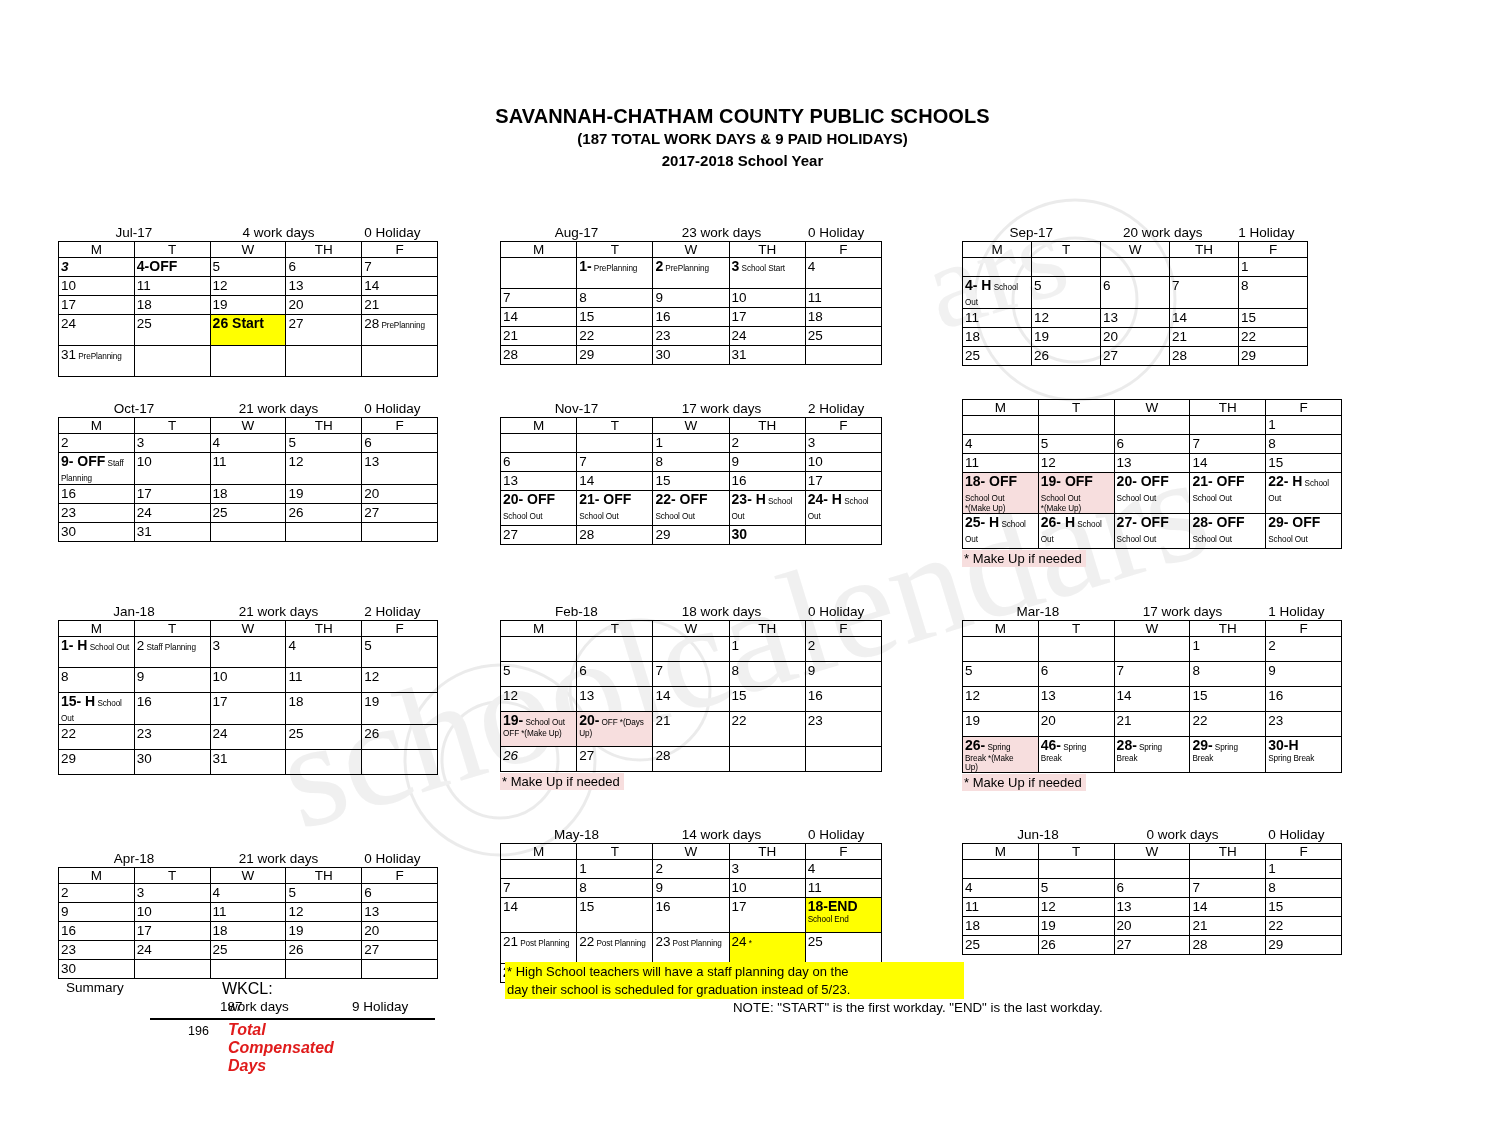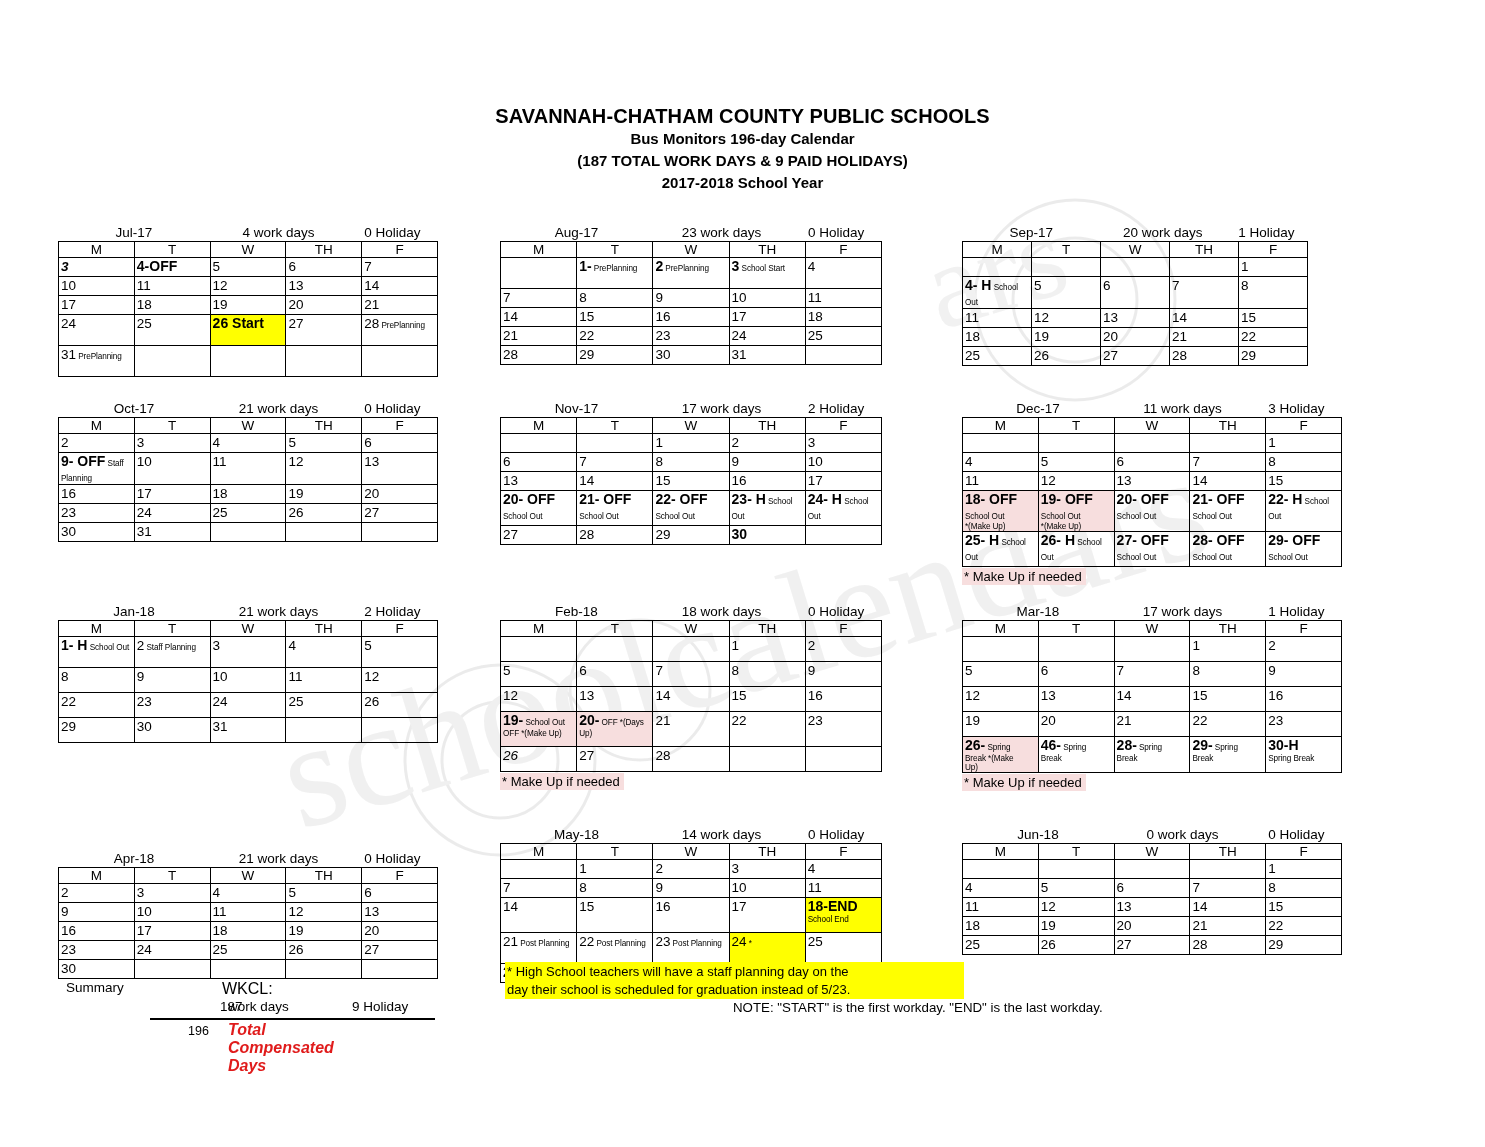--- a/index.html
+++ b/index.html
@@ -135,21 +135,20 @@
       </g>
       <text x="300" y="830" font-family="Liberation Serif, serif" font-size="150" fill="#e2e2e2" transform="rotate(-17 300 830)">schoolcalendars</text>
       <text x="940" y="330" font-family="Liberation Serif, serif" font-size="120" fill="#e4e4e4" transform="rotate(-17 940 330)">ars</text>
     </svg>
   </div>
 
   <div class="content">
 
     <div class="title-block">
       <div class="t1">SAVANNAH-CHATHAM COUNTY PUBLIC SCHOOLS</div>
-      <div class="t2">Bus Monitors 196-day Calendar</div>
       <div class="t3">(187 TOTAL WORK DAYS &amp; 9 PAID HOLIDAYS)</div>
       <div class="t4">2017-2018 School Year</div>
     </div>
 
     <div class="months" id="months-root">
         <div class="month" style="left: 58px; top: 222px; width: 380px;">
           <div class="mhead">
             <div class="mname">Jul-17</div>
             <div class="mwork">4  work days</div>
             <div class="mhol">0  Holiday</div>
@@ -634,25 +633,21 @@
                   <span class="cellwrap"><span class="num">29</span></span>
                 </td>
                 <td class="day" style="height: 18px;">
                   <span class="cellwrap"><span class="num b">30</span></span>
                 </td>
                 <td class="day" style="height: 18px;"></td>
               </tr>
             </tbody>
           </table>
         </div>
-        <div class="month" style="left: 962px; top: 398px; width: 380px;"><div class="mhead">
-            <div class="mname">Dec-17</div>
-            <div class="mwork">11  work days</div>
-            <div class="mhol">3  Holiday</div>
-          </div><table class="cal">
+        <div class="month" style="left: 962px; top: 398px; width: 380px;"><table class="cal">
             <thead>
               <tr>
                 <th>M</th>
                 <th>T</th>
                 <th>W</th>
                 <th>TH</th>
                 <th>F</th>
               </tr>
             </thead>
             <tbody>
@@ -777,20 +772,37 @@
                   <span class="cellwrap"><span class="num">9</span></span>
                 </td>
                 <td class="day" style="height: 24px;">
                   <span class="cellwrap"><span class="num">10</span></span>
                 </td>
                 <td class="day" style="height: 24px;">
                   <span class="cellwrap"><span class="num">11</span></span>
                 </td>
                 <td class="day" style="height: 24px;">
                   <span class="cellwrap"><span class="num">12</span></span>
+                </td>
+              </tr>
+              <tr>
+                <td class="day" style="height: 30px;">
+                  <span class="cellwrap"><span class="num b">15- H</span><span class="lbl"> School Out</span></span>
+                </td>
+                <td class="day" style="height: 30px;">
+                  <span class="cellwrap"><span class="num">16</span></span>
+                </td>
+                <td class="day" style="height: 30px;">
+                  <span class="cellwrap"><span class="num">17</span></span>
+                </td>
+                <td class="day" style="height: 30px;">
+                  <span class="cellwrap"><span class="num">18</span></span>
+                </td>
+                <td class="day" style="height: 30px;">
+                  <span class="cellwrap"><span class="num">19</span></span>
                 </td>
               </tr>
               <tr>
                 <td class="day" style="height: 24px;">
                   <span class="cellwrap"><span class="num">22</span></span>
                 </td>
                 <td class="day" style="height: 24px;">
                   <span class="cellwrap"><span class="num">23</span></span>
                 </td>
                 <td class="day" style="height: 24px;">

